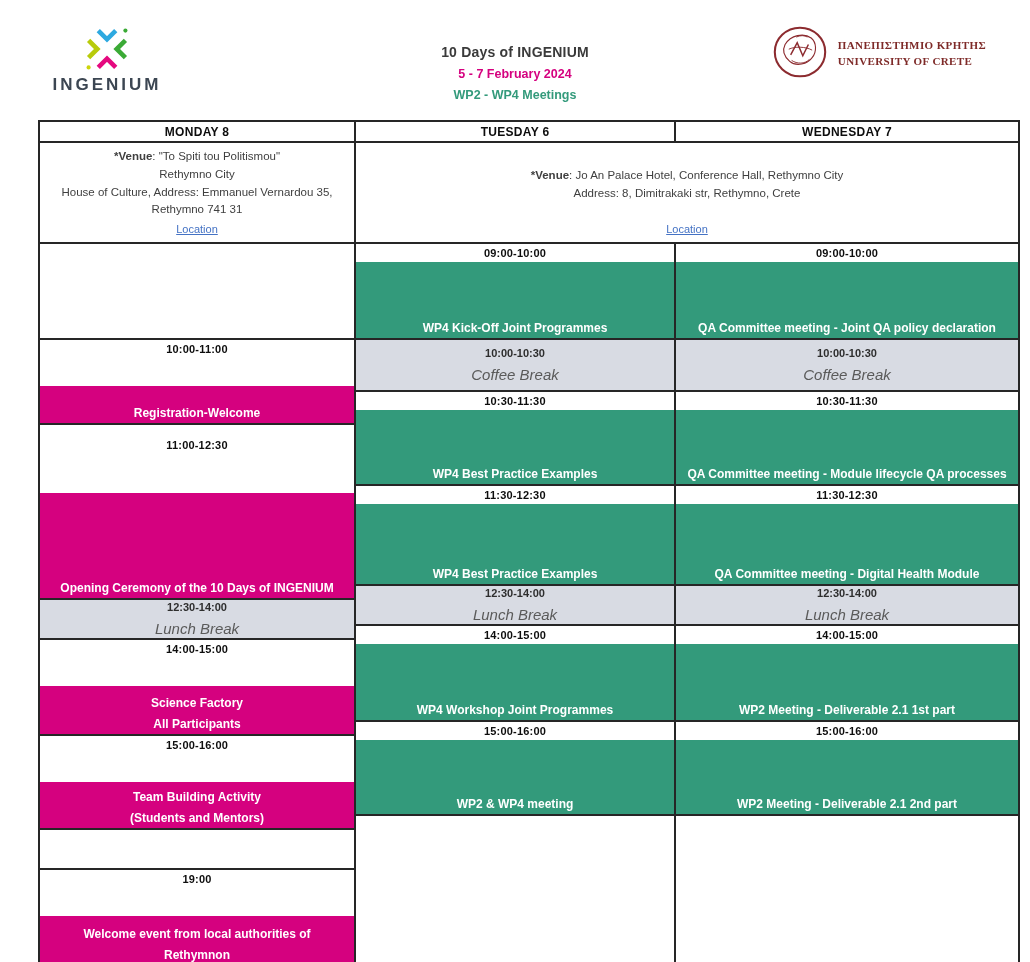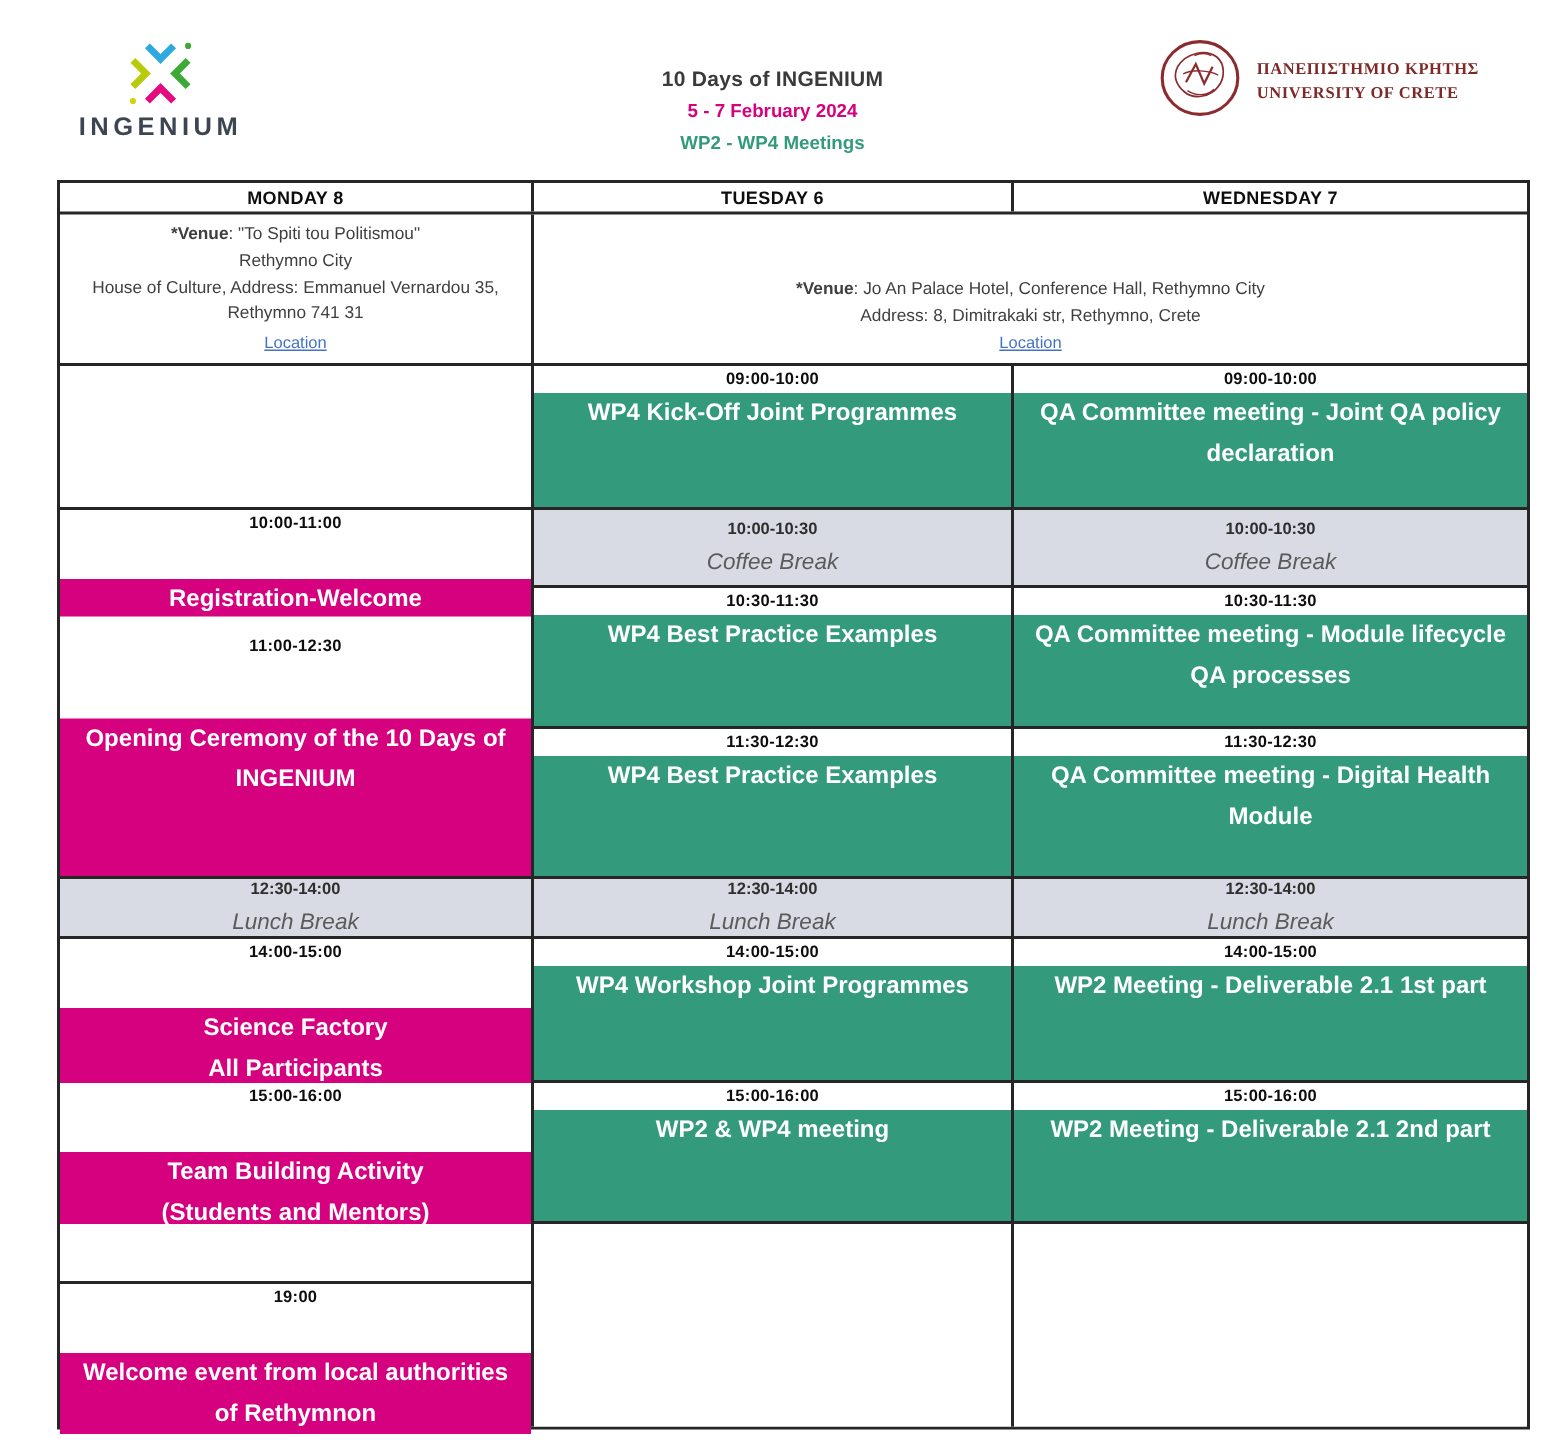--- a/index.html
+++ b/index.html
@@ -23,34 +23,34 @@
   .sched{position:absolute;left:38px;top:120px;width:982px;box-sizing:border-box;
     border:2px solid #262626;background:#fff;}
   .row-days{display:grid;grid-template-columns:316px 320px 342px;border-bottom:2px solid #262626;}
   .day-cell{box-sizing:border-box;height:19px;display:flex;align-items:center;justify-content:center;
     font-weight:bold;font-size:12px;color:#0d0d0d;letter-spacing:.3px;}
   .day-cell.bdr{border-right:2px solid #262626;}
   .row-venue{display:grid;grid-template-columns:316px 662px;border-bottom:2px solid #262626;}
   .venue-cell{box-sizing:border-box;height:99px;display:flex;flex-direction:column;align-items:center;
     font-size:11.5px;color:#3F3F3F;line-height:1.55;text-align:center;}
   .venue-mon{border-right:2px solid #262626;padding-top:5px;}
-  .venue-tw{padding-top:42px;}
+  .venue-tw{padding-top:24px;}
   .venue-b{font-weight:bold;}
   .venue-link{margin-top:auto;margin-bottom:4px;color:#4472C4;font-size:11px;
     text-decoration:underline;cursor:pointer;}
   .body-grid{display:grid;grid-template-columns:316px 320px 342px;}
   .col{display:flex;flex-direction:column;}
   .col.bdr{border-right:2px solid #262626;}
   .blk{box-sizing:border-box;border-bottom:2px solid #262626;display:flex;flex-direction:column;background:#fff;}
   .blk.last{border-bottom:none;}
   .time{flex:none;height:18px;display:flex;align-items:center;justify-content:center;
     font-weight:bold;font-size:11px;color:#0d0d0d;letter-spacing:.2px;}
   .time.tall{height:40px;}
-  .fill{flex:1;display:flex;flex-direction:column;align-items:center;justify-content:flex-start;
-    text-align:center;font-weight:bold;font-size:16px;color:#ffffff;line-height:1.7;padding:0 10px;}
+  .fill{flex:1;display:flex;flex-direction:column;align-items:center;justify-content:flex-end;
+    text-align:center;font-weight:bold;font-size:12px;color:#ffffff;line-height:1.7;padding:0 10px;}
   .fill.pink{background:#D5017F;margin-top:28px;}
   .fill.green{background:#339A7B;}
   .brk{box-sizing:border-box;border-bottom:2px solid #262626;background:#D8DBE3;
     display:flex;flex-direction:column;align-items:center;justify-content:center;gap:7px;}
   .brk-time{font-size:11px;font-weight:bold;color:#2e2e2e;}
   .brk-label{font-size:15px;font-style:italic;color:#5a5a5a;}
 </style>
 </head>
 <body>
 
@@ -118,21 +118,21 @@
       </div>
       <div>Address: 8, Dimitrakaki str, Rethymno, Crete</div>
       <a class="venue-link">Location</a>
     </div>
   </div>
 
   <div class="body-grid">
 
     <div class="col bdr">
       <div class="blk" style="height:96px"></div>
-      <div class="blk" style="height:71px">
+      <div class="blk" style="height:85px">
         <div class="time">10:00-11:00</div>
         <div class="fill pink">
           <div>Registration-Welcome</div>
         </div>
       </div>
       <div class="blk" style="height:175px">
         <div class="time tall">11:00-12:30</div>
         <div class="fill pink">
           <div>Opening Ceremony of the 10 Days of INGENIUM</div>
         </div>

